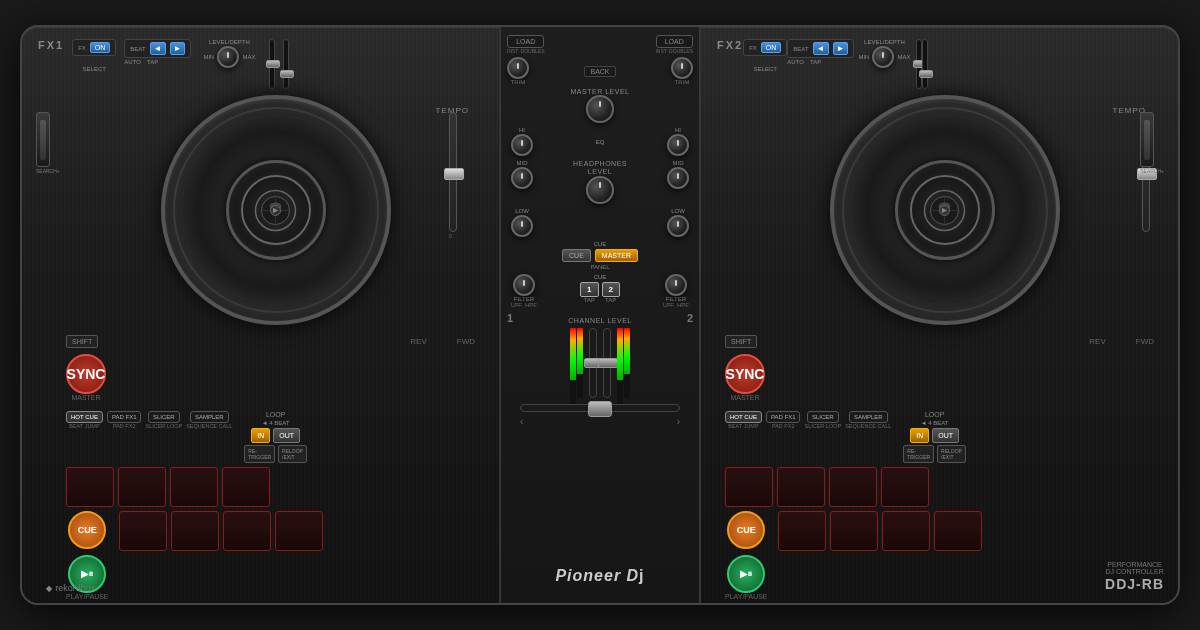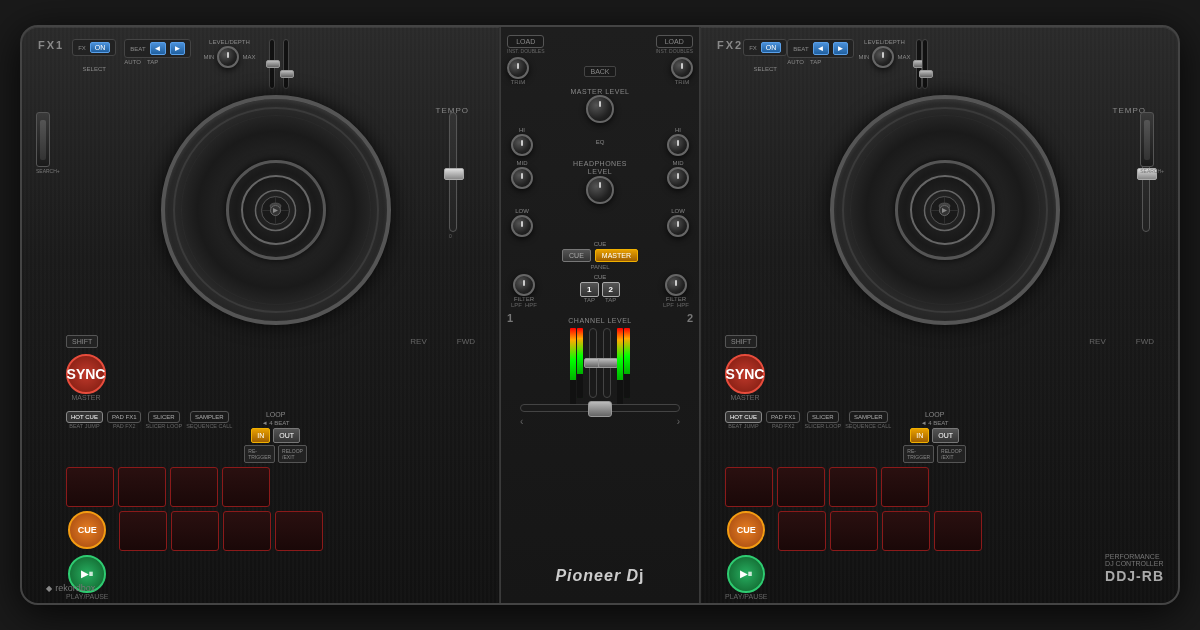--- a/index.html
+++ b/index.html
@@ -1071,21 +1071,21 @@
 
     <div style="position:absolute;right:32px;top:72px;">
       <span class="tempo-label">TEMPO</span>
     </div>
     <div style="position:absolute;right:28px;top:85px;">
       <div class="tempo-slider-track">
         <div class="tempo-slider-handle"></div>
       </div>
     </div>
 
-    <div style="position:absolute;bottom:18px;right:14px;text-align:left;">
+    <div style="position:absolute;bottom:10px;right:14px;text-align:center;">
       <span style="color:#777;font-size:7px;display:block;">PERFORMANCE</span>
       <span style="color:#777;font-size:7px;display:block;">DJ CONTROLLER</span>
       <span style="color:#aaa;font-size:14px;font-weight:bold;letter-spacing:1px;">DDJ-RB</span>
     </div>
 
   </div>
 
 </div>
 
 </body></html>

